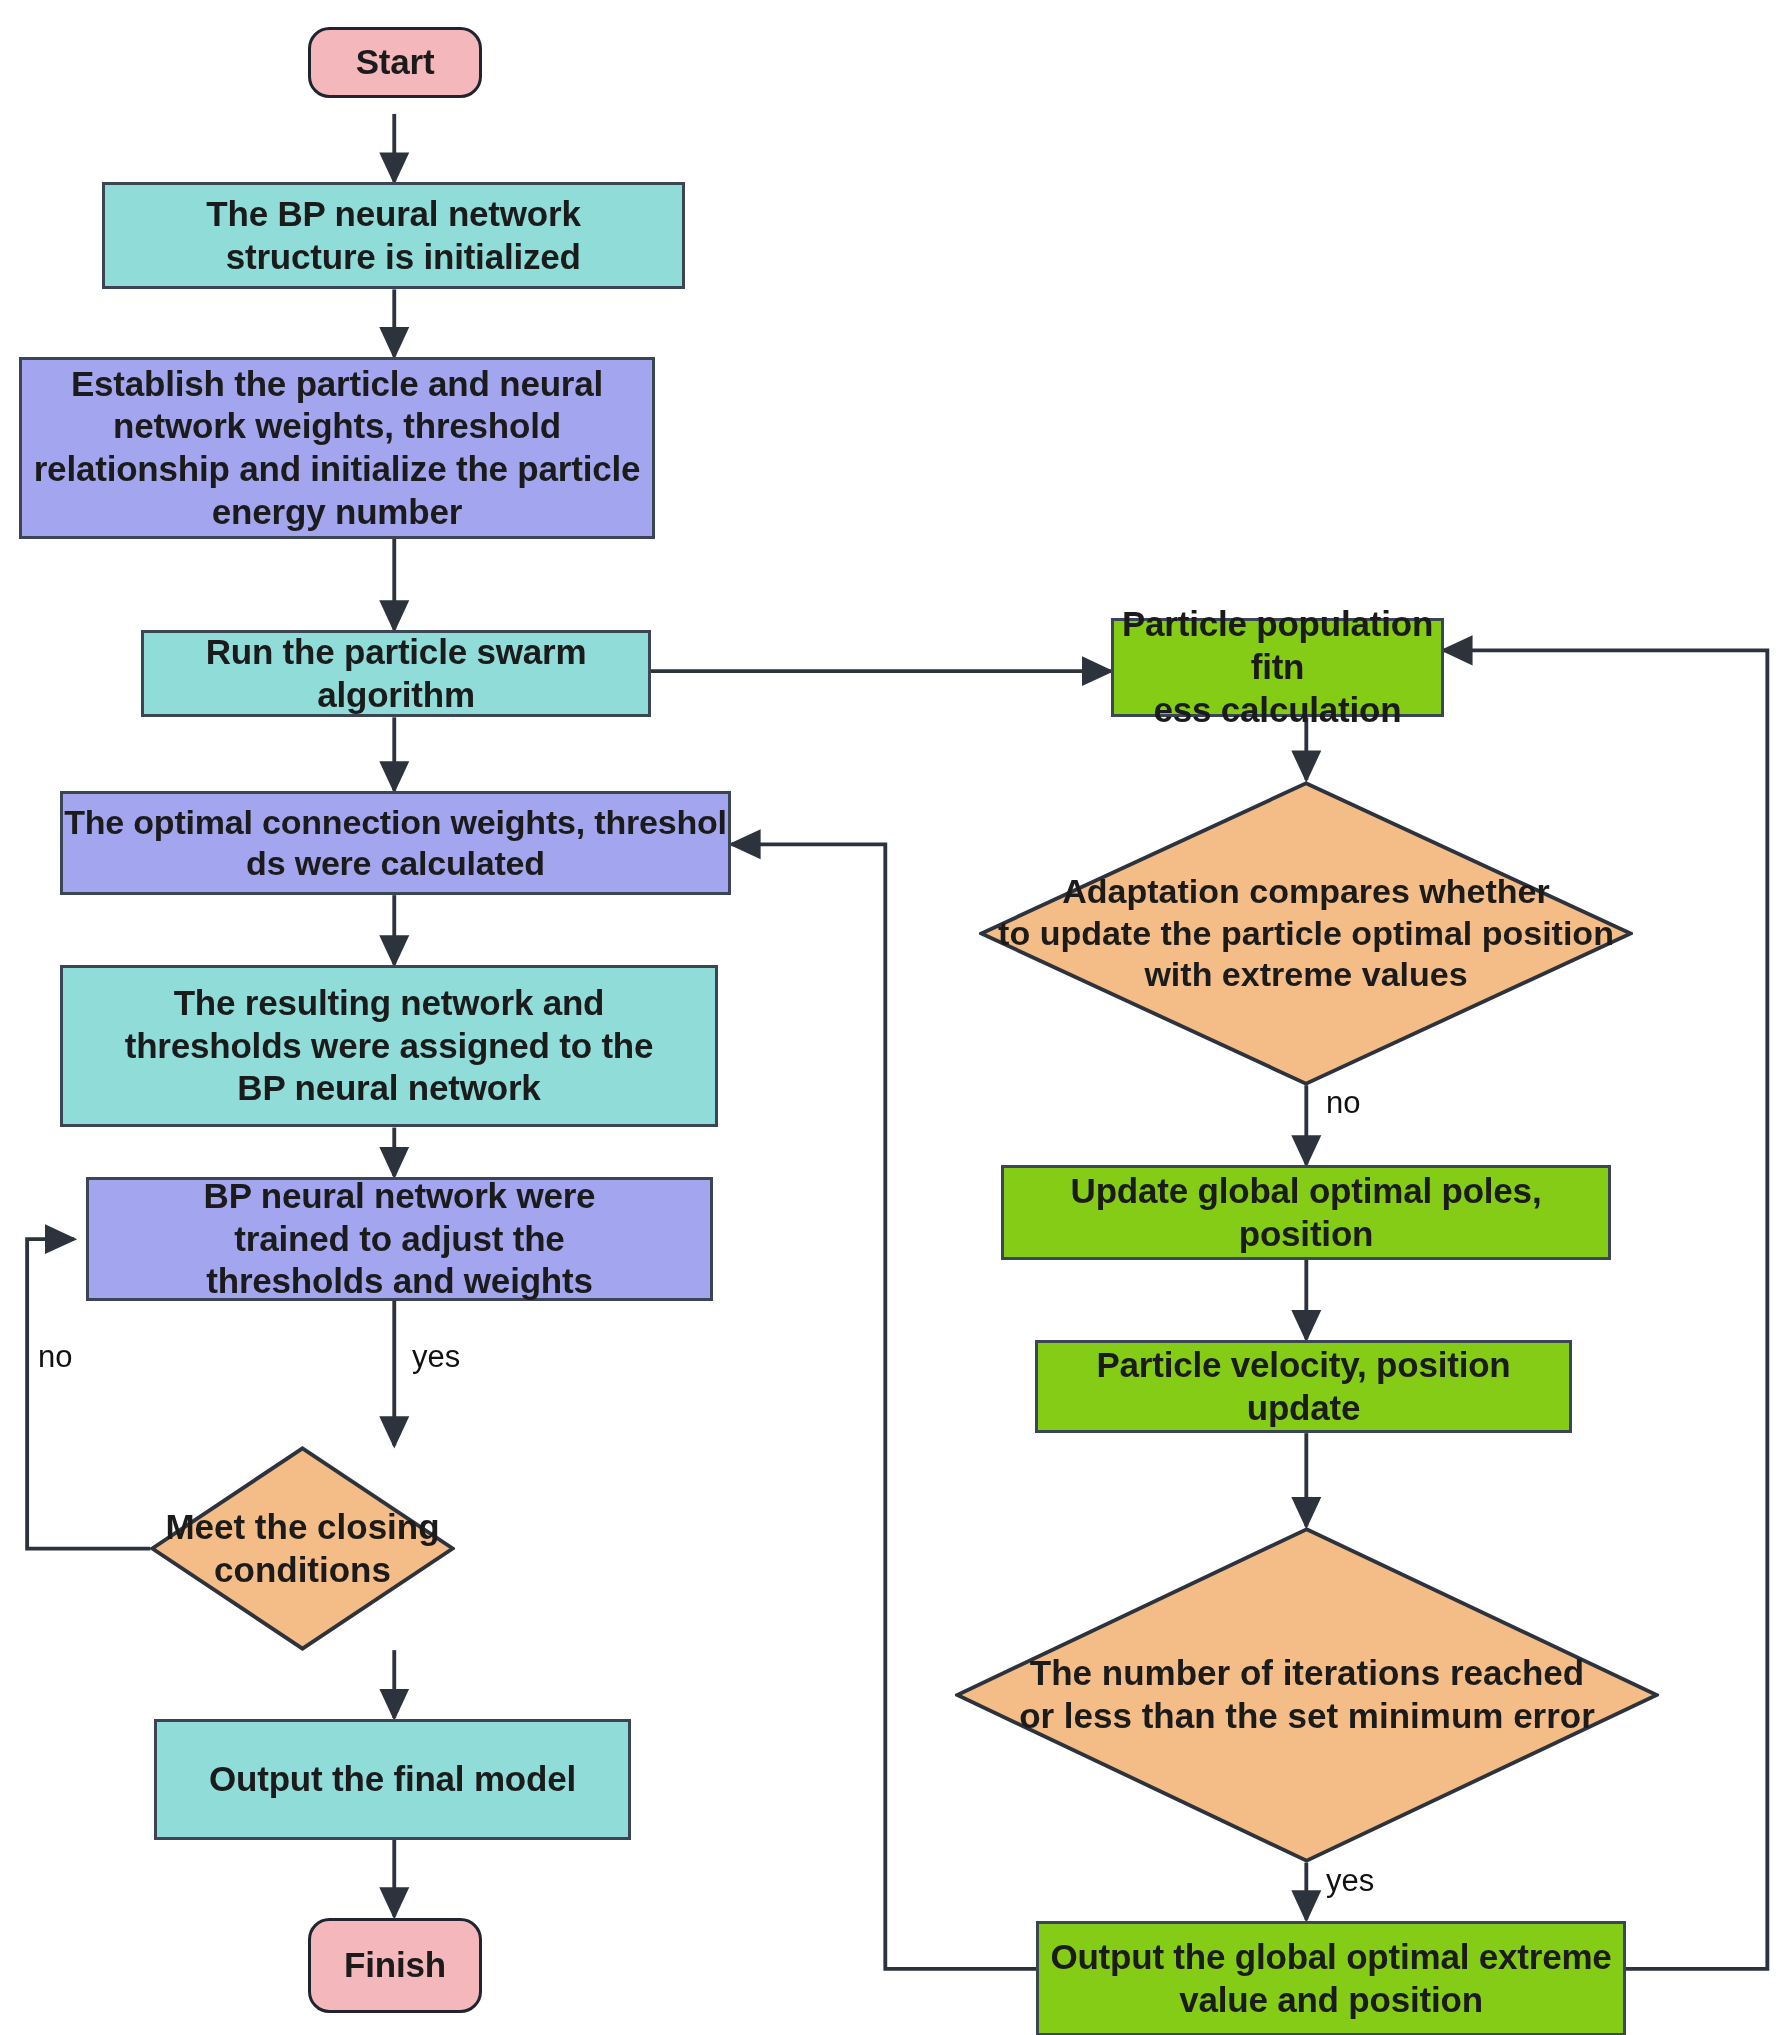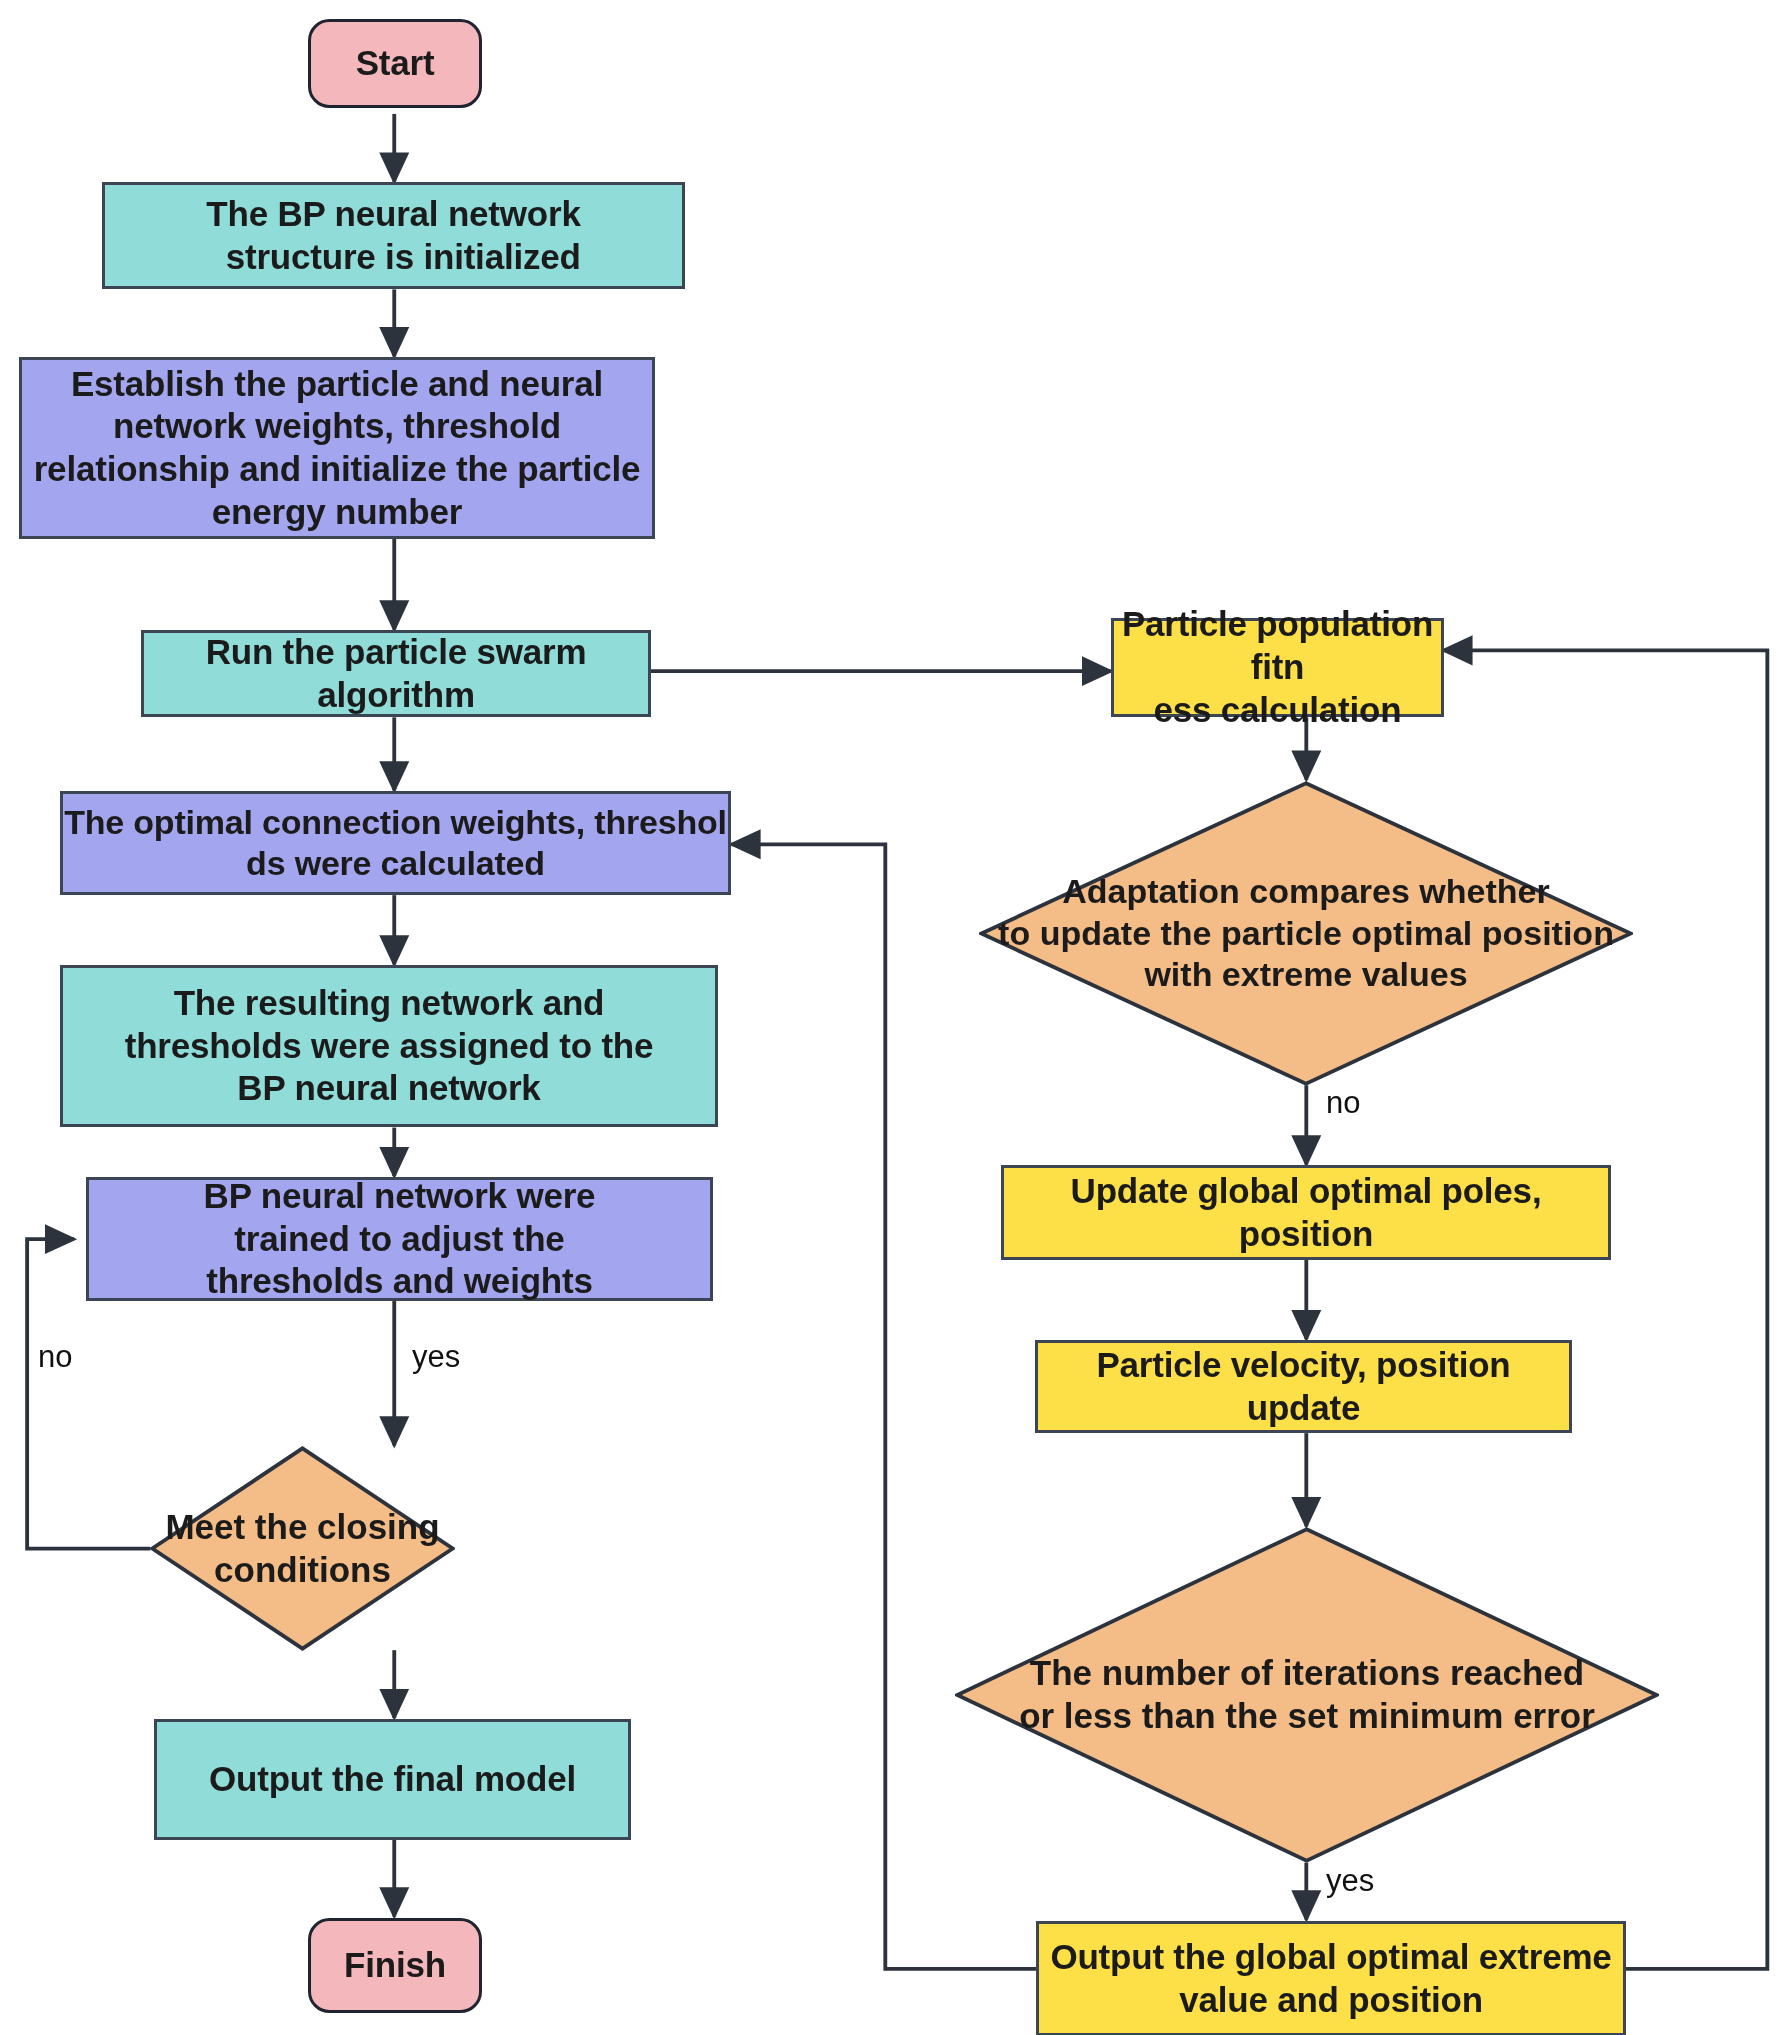--- a/index.html
+++ b/index.html
@@ -5,21 +5,21 @@
   html,body{margin:0;padding:0;background:#ffffff;}
   body{font-family:"Liberation Sans", sans-serif;}
   #canvas{position:relative;width:1786px;height:2035px;background:#fff;overflow:hidden;}
   svg.edges{position:absolute;left:0;top:0;width:1786px;height:2035px;}
   .node{position:absolute;box-sizing:border-box;display:flex;align-items:center;justify-content:center;
         text-align:center;font-weight:bold;color:#1b1b1b;line-height:1.22;letter-spacing:-0.2px;}
   .rect{border:3.1px solid #3b4553;}
   .terminator{border:3.1px solid #1f2430;border-radius:21.6px;}
   .fill-teal{background:#8fdcd8;}
   .fill-purple{background:#a3a6ef;}
-  .fill-green{background:#fde047;}
+  .fill-green{background:#84cc16;}
   .fill-pink{background:#f4b8bc;}
   .diamond{position:absolute;display:flex;align-items:center;justify-content:center;text-align:center;
            font-weight:bold;color:#1b1b1b;line-height:1.22;}
   .diamond .dshape{position:absolute;left:0;top:0;width:100%;height:100%;}
   .diamond .dtext{position:relative;z-index:2;padding:0 4.6px;}
   .edge-label{position:absolute;font-weight:normal;color:#111;font-size:31px;}
   .t46{font-size:35px;}
   .t44{font-size:34px;text-align:center;}
 </style>
 </head>
@@ -66,21 +66,21 @@
       <line x1="1697" y1="1862" x2="1697" y2="1983" marker-end="url(#arrow)"></line>
 
       <line x1="1697" y1="2420" x2="1697" y2="2494" marker-end="url(#arrow)"></line>
 
       <path d="M2112 2558 L2296 2558 L2296 845 L1875 845" marker-end="url(#arrow)"></path>
 
       <path d="M1346 2558 L1150 2558 L1150 1097 L950 1097" marker-end="url(#arrow)"></path>
     </g>
   </svg>
 
-  <div class="node terminator fill-pink t46" style="left:308px;top:19px;width:174px;height:89px;">
+  <div class="node terminator fill-pink t46" style="left:308px;top:27px;width:174px;height:71px;">
     <span>Start</span>
   </div>
 
   <div class="node rect fill-teal t46" style="left:102px;top:182px;width:583px;height:107px;text-align:right;">
     <span>
       <span>The BP neural network</span><br>
       <span>structure is initialized</span>
     </span>
   </div>
 

